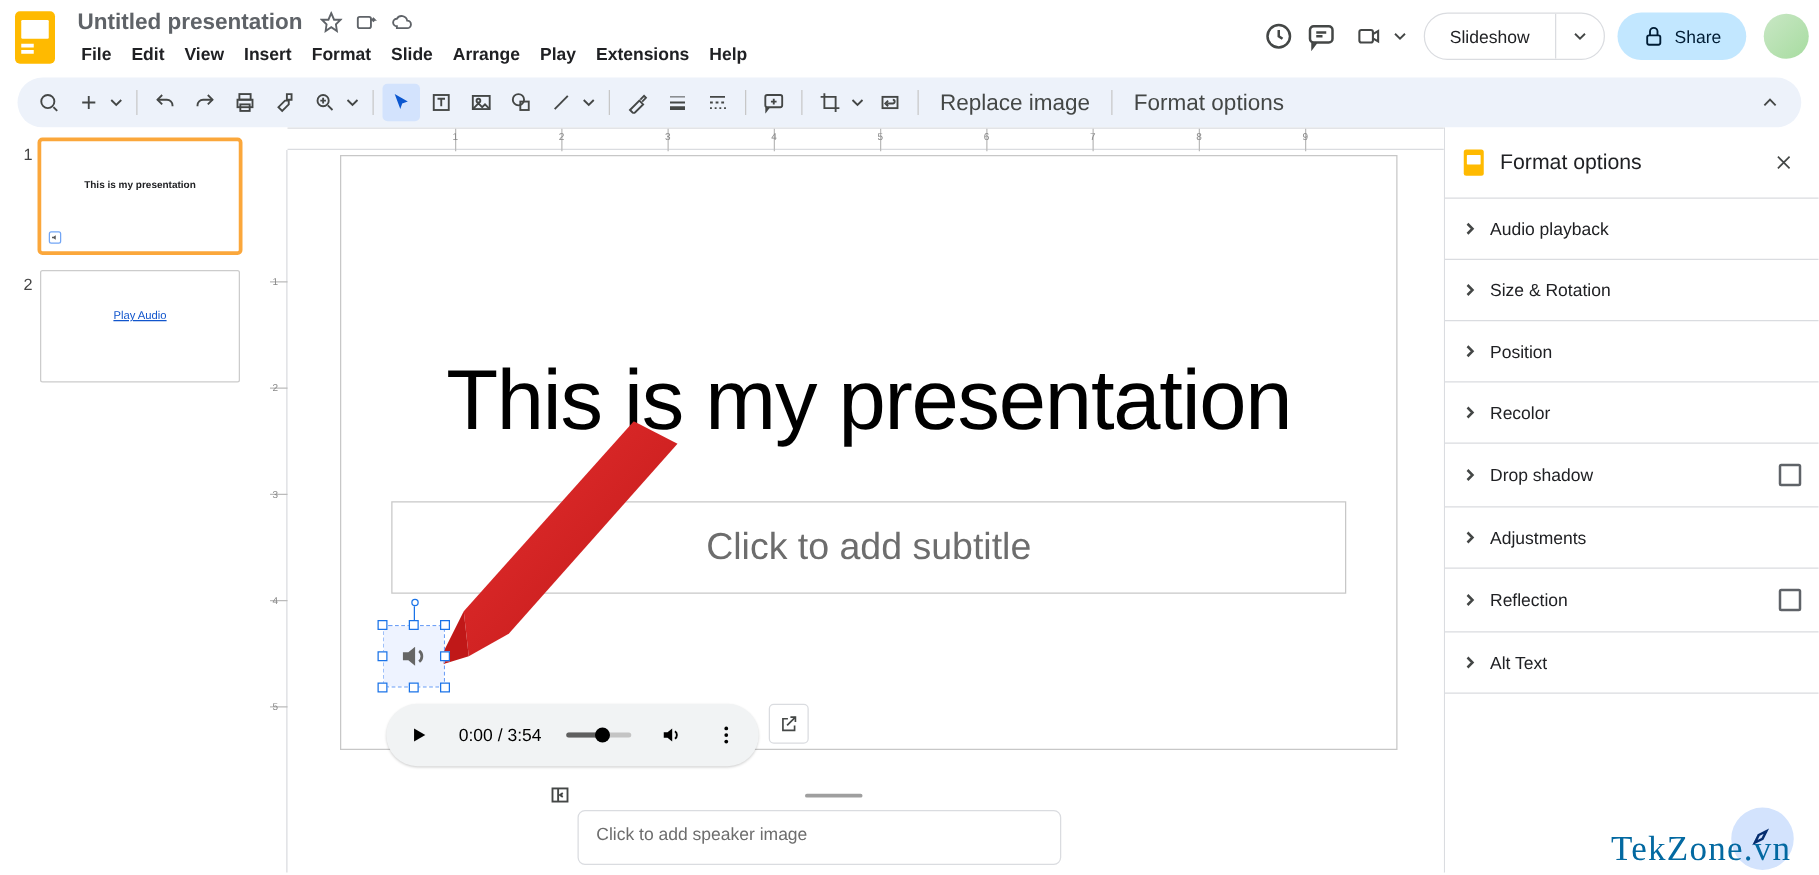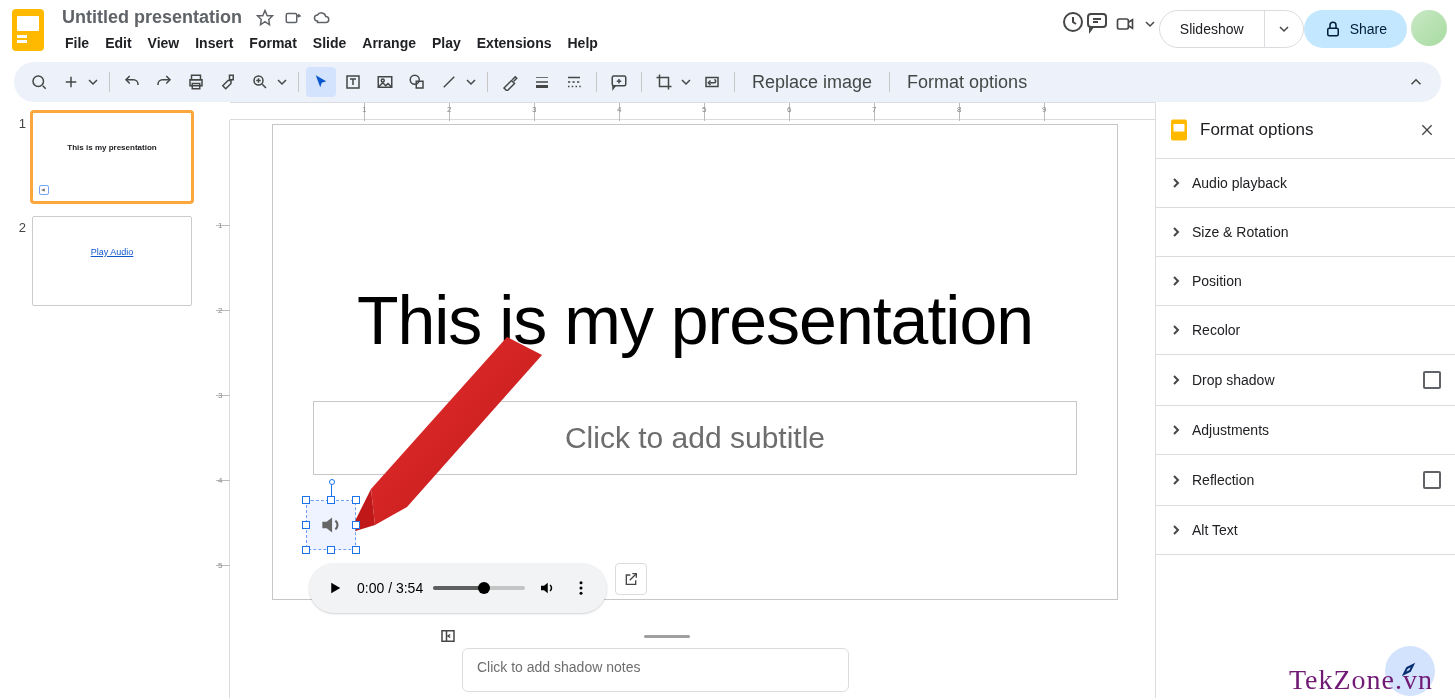--- a/index.html
+++ b/index.html
@@ -25,21 +25,21 @@
   .doc-title-row { display:flex; align-items:center; gap:10px; }
   .doc-title {
     font-size: 18px; color:#5f6368; padding: 1px 4px; border-radius:4px;
   }
   .menu-bar { display:flex; gap:2px; margin-top:2px; }
   .menu-item {
     font-size: 14px; color:#202124; padding: 4px 7px; border-radius:4px;
     cursor:pointer;
   }
   .top-right {
-    display:flex; align-items:flex-start; padding-top:4px; margin-left:auto;
+    display:flex; align-items:center; gap:10px; padding-top:4px; margin-left:auto;
   }
   .chip-btn {
     display:flex; align-items:center; gap:8px;
     border:1px solid #dadce0; border-radius: 40px;
     padding: 8px 14px; font-size:14px; cursor:pointer; background:#fff;
   }
   .slideshow-split {
     display:flex; align-items:stretch; border:1px solid #dadce0; border-radius:40px; overflow:hidden;
   }
   .slideshow-split .main { padding:10px 20px 10px 20px; font-size:14px; border-right:1px solid #dadce0; cursor:pointer; }
@@ -151,21 +151,21 @@
 
   
   .red-arrow {
     position:absolute; top:212px; left:74px; pointer-events:none;
   }
 
   
   .player {
     position:absolute; top:438px; left:36px;
     width:298px; height:50px; border-radius:28px; background:#f1f3f4;
-    display:flex; align-items:center; gap:10px; padding:0 14px;
+    display:flex; align-items:center; gap:20px; padding:0 14px;
     box-shadow:0 1px 2px rgba(0,0,0,.18);
   }
   .player .pbtn { width:24px; height:24px; display:flex; align-items:center; justify-content:center; cursor:pointer; color:#000; }
   .player .time { font-size:14px; color:#000; }
   .player .track { flex:1; height:4px; background:#c4c4c4; border-radius:3px; position:relative; cursor:pointer;}
   .player .track .prog { position:absolute; top:0; left:0; height:4px; width:55%; background:#5f5f5f; border-radius:3px;}
   .player .track .knob { position:absolute; top:-4px; left:calc(55% - 6px); width:12px; height:12px; background:#000; border-radius:50%;}
   .popout {
     position:absolute; top:438px; left:342px; width:32px; height:32px;
     background:#fff; border:1px solid #dadce0; border-radius:4px;
@@ -212,21 +212,21 @@
     font-size:14px; cursor:pointer;
   }
   .acc .chev { color:#444746; }
   .acc .cb {
     margin-left:auto; width:18px; height:18px; border:2px solid #5f6368; border-radius:2px;
     display:inline-block;
   }
 
   
   .watermark {
-    position:absolute; right:22px; bottom:4px; font-size:28px; color:#701a75;
+    position:absolute; right:22px; bottom:4px; font-size:28px; color:#0369a1;
     font-family: Georgia, serif; letter-spacing:1px;
   }
 
   svg { display:block; }
 </style>
 </head>
 <body>
 
 <div class="top">
   <div class="logo">
@@ -610,21 +610,21 @@
     <div class="slide-foot-bar"></div>
 
     <div class="bottom-left-toggle">
       <svg width="18" height="18" viewBox="0 0 24 24" fill="none" stroke="#444746" stroke-width="2">
           <rect x="4" y="5" width="16" height="14"></rect>
           <path d="M10 5v14"></path>
           <path d="M15 10l-3 2 3 2"></path>
         </svg>
     </div>
     <div class="speaker-notes">
-      <span>Click to add shadow notes</span>
+      <span>Click to add speaker image</span>
     </div>
   </div>
 
   <div class="side-panel">
     <div class="side-panel-head">
       <span class="panel-logo">
         <svg width="18" height="22" viewBox="0 0 34 44">
             <rect x="1" y="1" width="32" height="42" rx="4" fill="#ffba00"></rect>
             <rect x="6" y="10" width="22" height="15" rx="1" fill="#fff"></rect>
           </svg>

